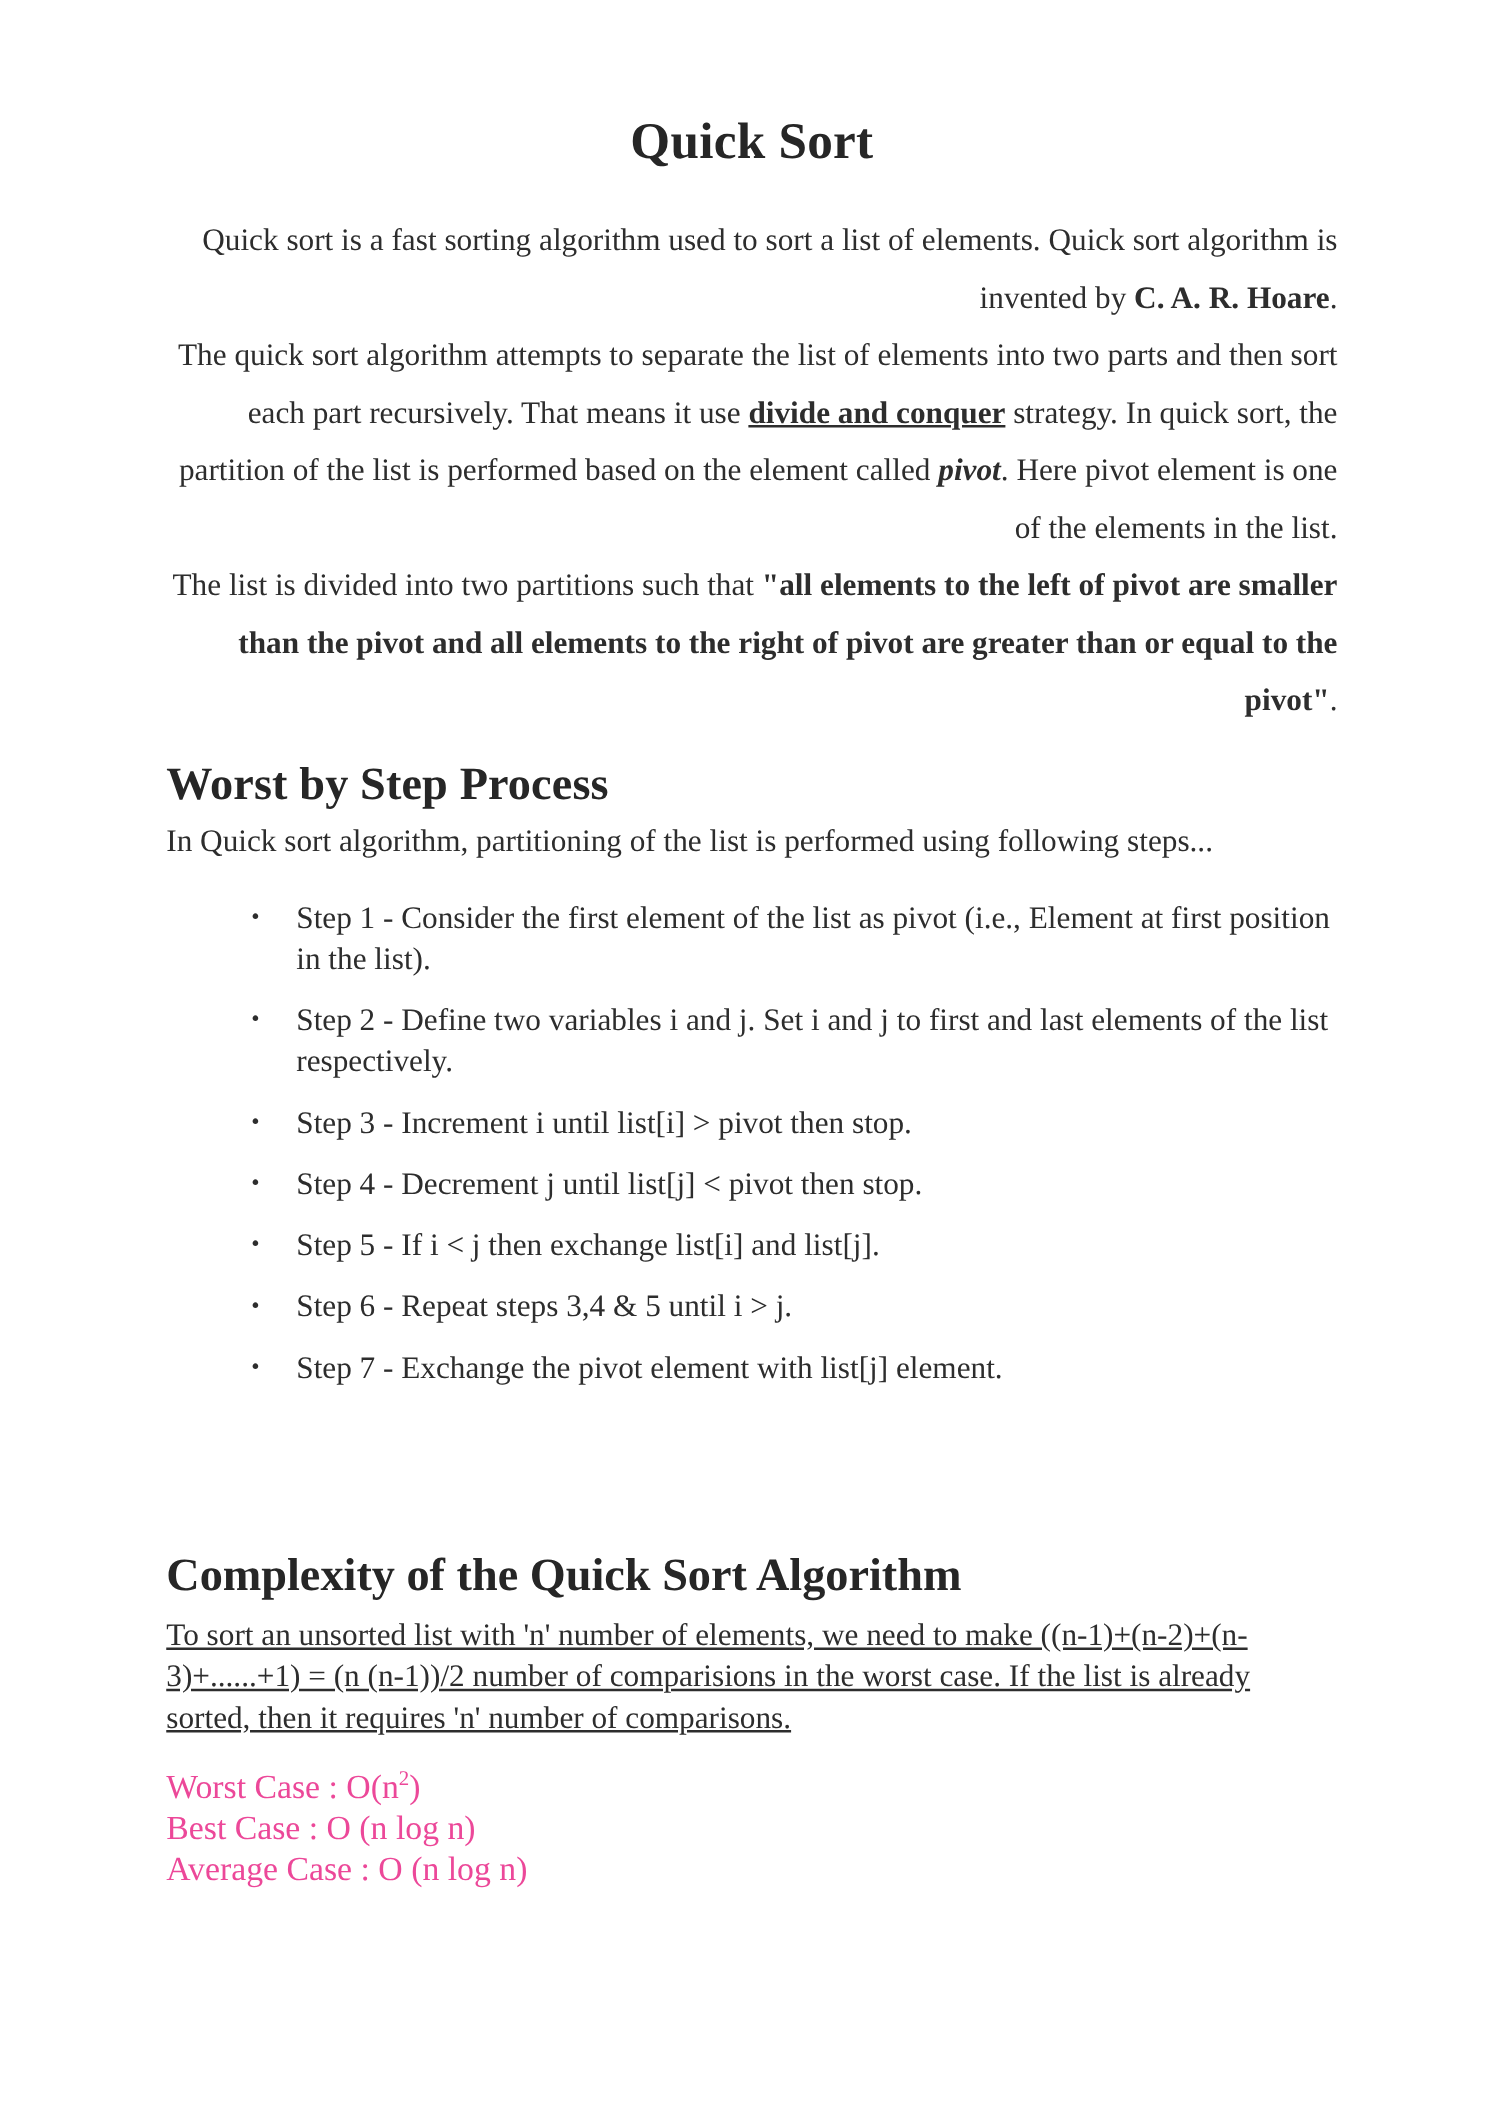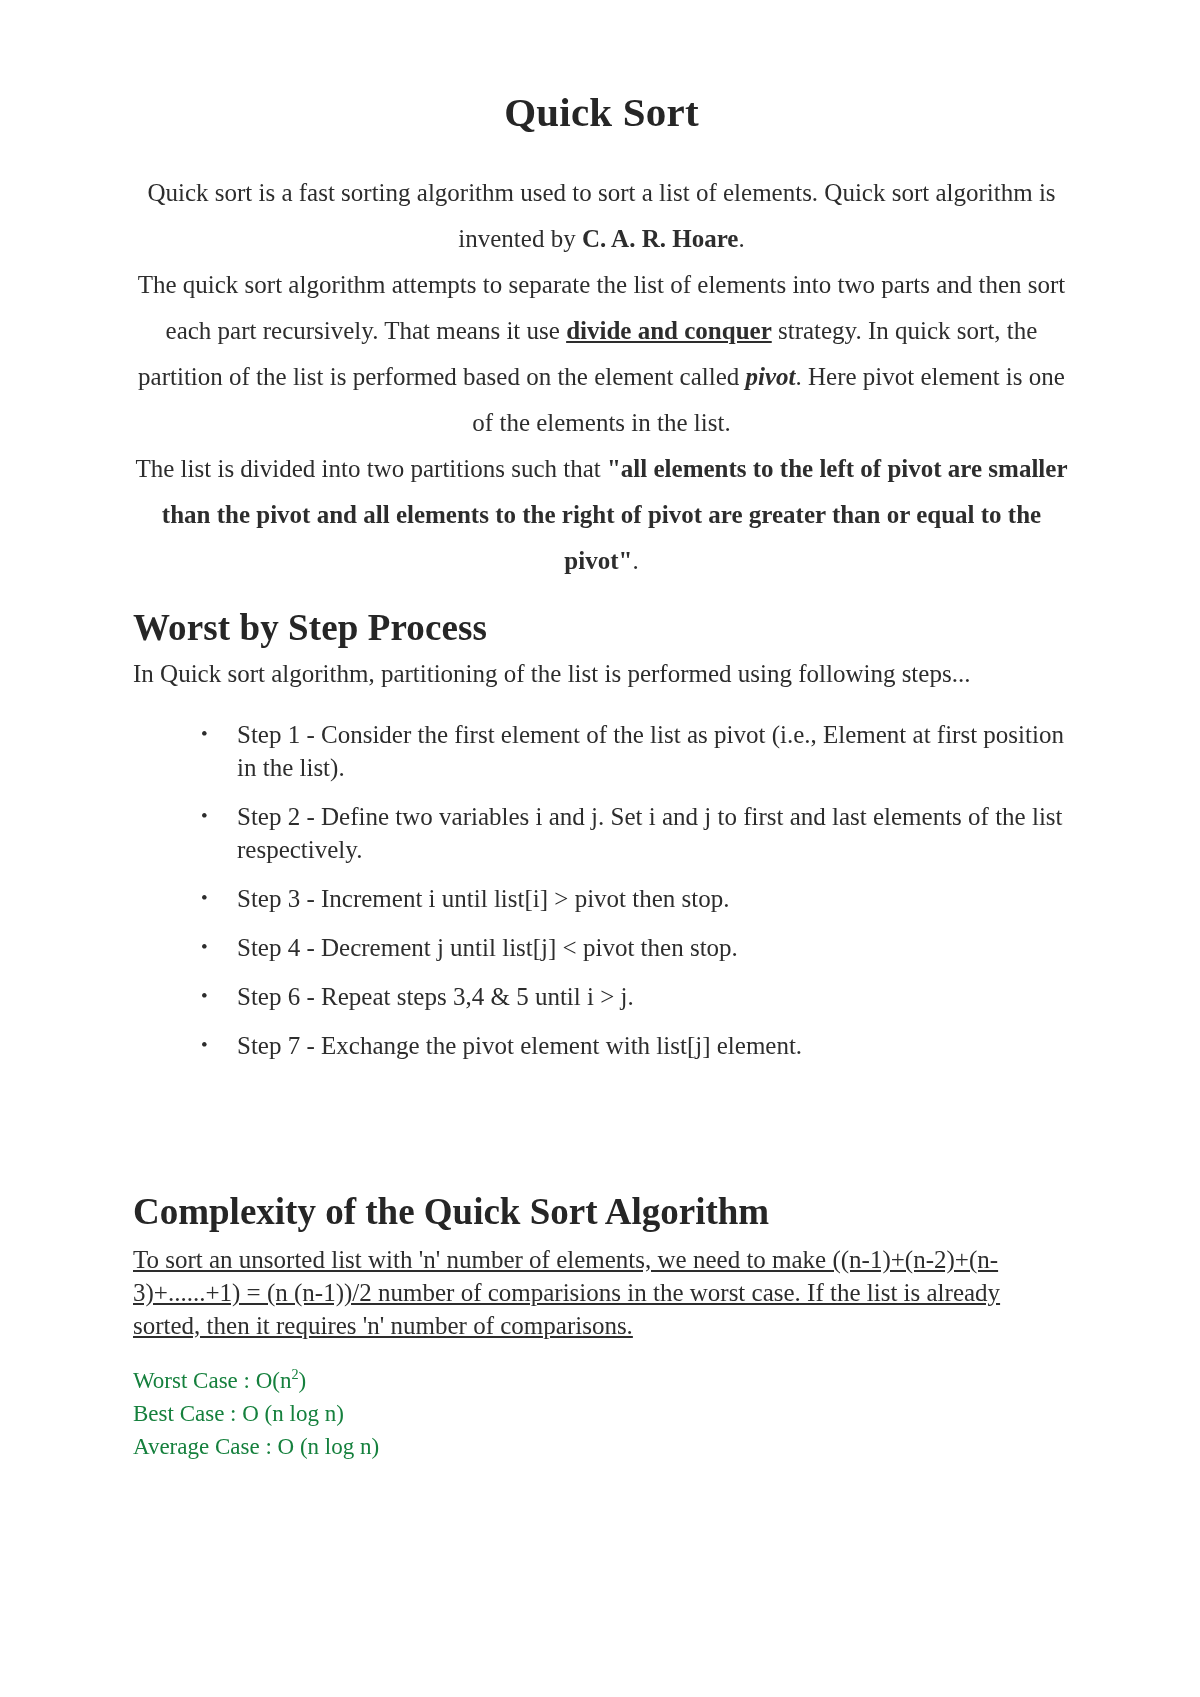--- a/index.html
+++ b/index.html
@@ -28,21 +28,21 @@
     text-align: center;
     margin: 0 0 34px 0;
     letter-spacing: 0.2px;
     color: #262626;
   }
   p.body-para {
     font-size: 25px;
     line-height: 46px;
     margin: 0;
     color: #2d2d2d;
-    text-align: center;
+    text-align: right;
   }
   p.intro-a { margin-bottom: 0px; }
   .b { font-weight: bold; }
   .bu { font-weight: bold; text-decoration: underline; }
   .bi { font-weight: bold; font-style: italic; }
   h2.section-heading {
     font-size: 37px;
     font-weight: bold;
     margin: 22px 0 8px 0;
     color: #262626;
@@ -87,23 +87,23 @@
   }
   p.complexity-para {
     font-size: 25px;
     line-height: 33px;
     margin: 0 0 22px 0;
     text-align: left;
     color: #2d2d2d;
     text-decoration: underline;
   }
   .case-list {
-    font-size: 23px;
+    font-size: 27px;
     line-height: 33px;
-    color: #15803d;
+    color: #ec4899;
   }
   .case-line { white-space: pre; }
   sup { font-size: 0.62em; vertical-align: super; line-height: 0; }
 </style>
 </head>
 <body>
 
 <div class="page">
 
   <h1 class="doc-title">Quick Sort</h1>
@@ -116,20 +116,21 @@
 
   <h2 class="section-heading">Worst by Step Process</h2>
 
   <p class="justified">In Quick sort algorithm, partitioning of the list is performed using following steps...</p>
 
   <ul class="steps">
     <li>Step 1 - Consider the first element of the list as pivot (i.e., Element at first position in the list).</li>
     <li>Step 2 - Define two variables i and j. Set i and j to first and last elements of the list respectively.</li>
     <li>Step 3 - Increment i until list[i] &gt; pivot then stop.</li>
     <li>Step 4 - Decrement j until list[j] &lt; pivot then stop.</li>
+    <li>Step 5 - If i &lt; j then exchange list[i] and list[j].</li>
     <li>Step 6 - Repeat steps 3,4 &amp; 5 until i &gt; j.</li>
     <li>Step 7 - Exchange the pivot element with list[j] element.</li>
   </ul>
 
   <div class="complexity-block">
     <h2 class="complexity-heading">Complexity of the Quick Sort Algorithm</h2>
     <p class="complexity-para">To sort an unsorted list with 'n' number of elements, we need to make ((n-1)+(n-2)+(n-3)+......+1) = (n (n-1))/2 number of comparisions in the worst case. If the list is already sorted, then it requires 'n' number of comparisons.</p>
     <div class="case-list">
       <div class="case-line"><span>Worst Case : O(n</span><sup>2</sup><span>)</span></div>
       <div class="case-line">Best Case : O (n log n)</div>

